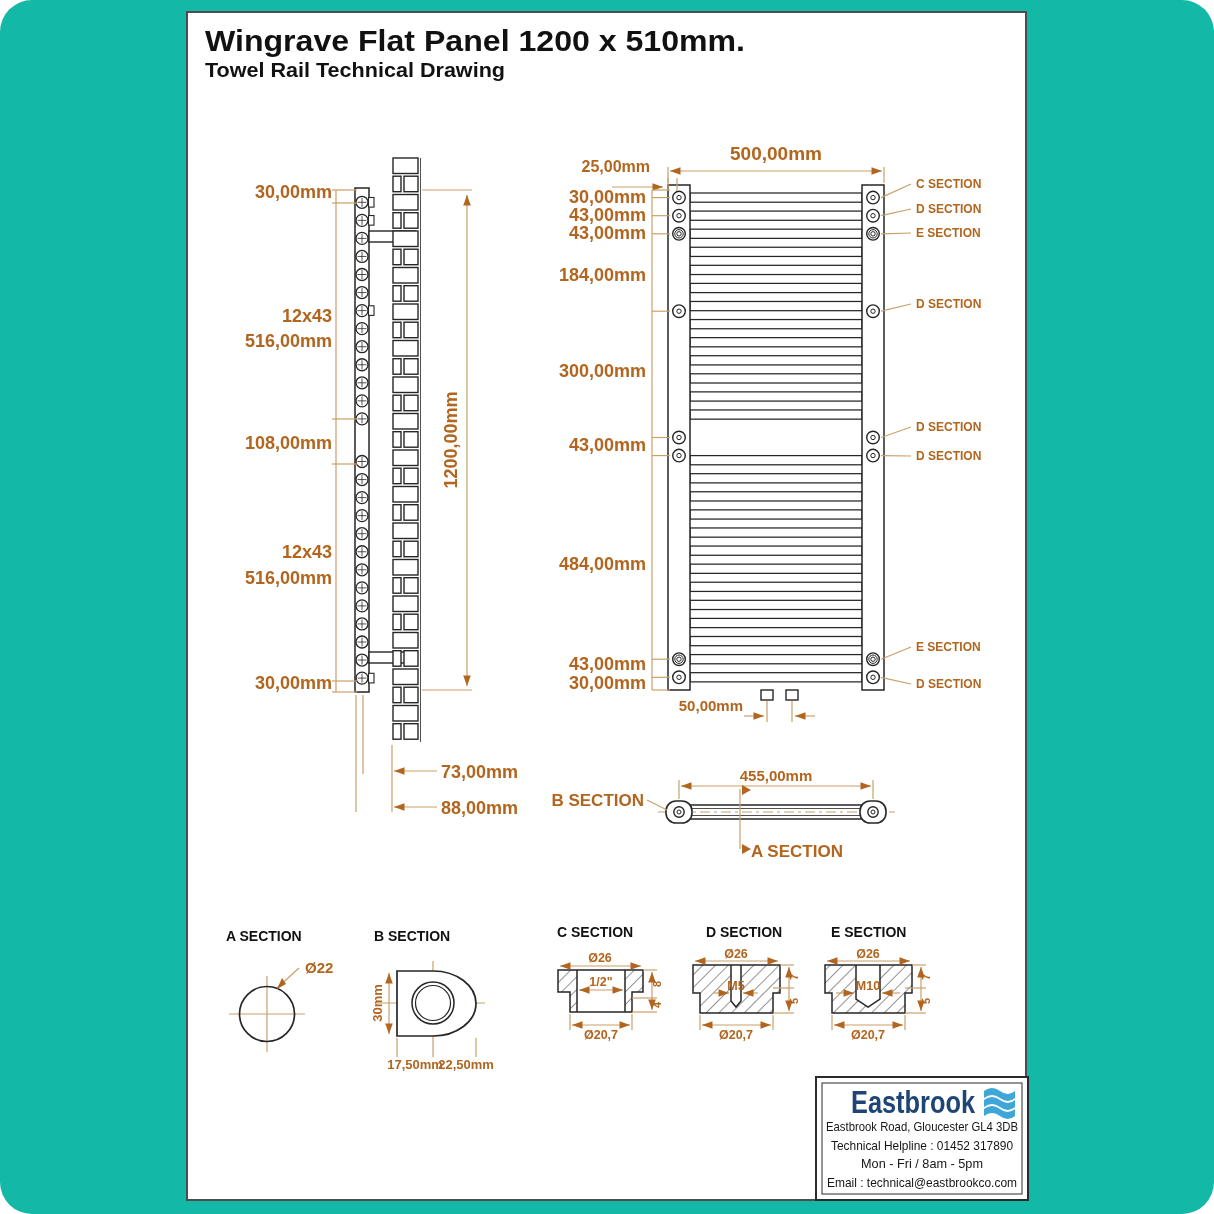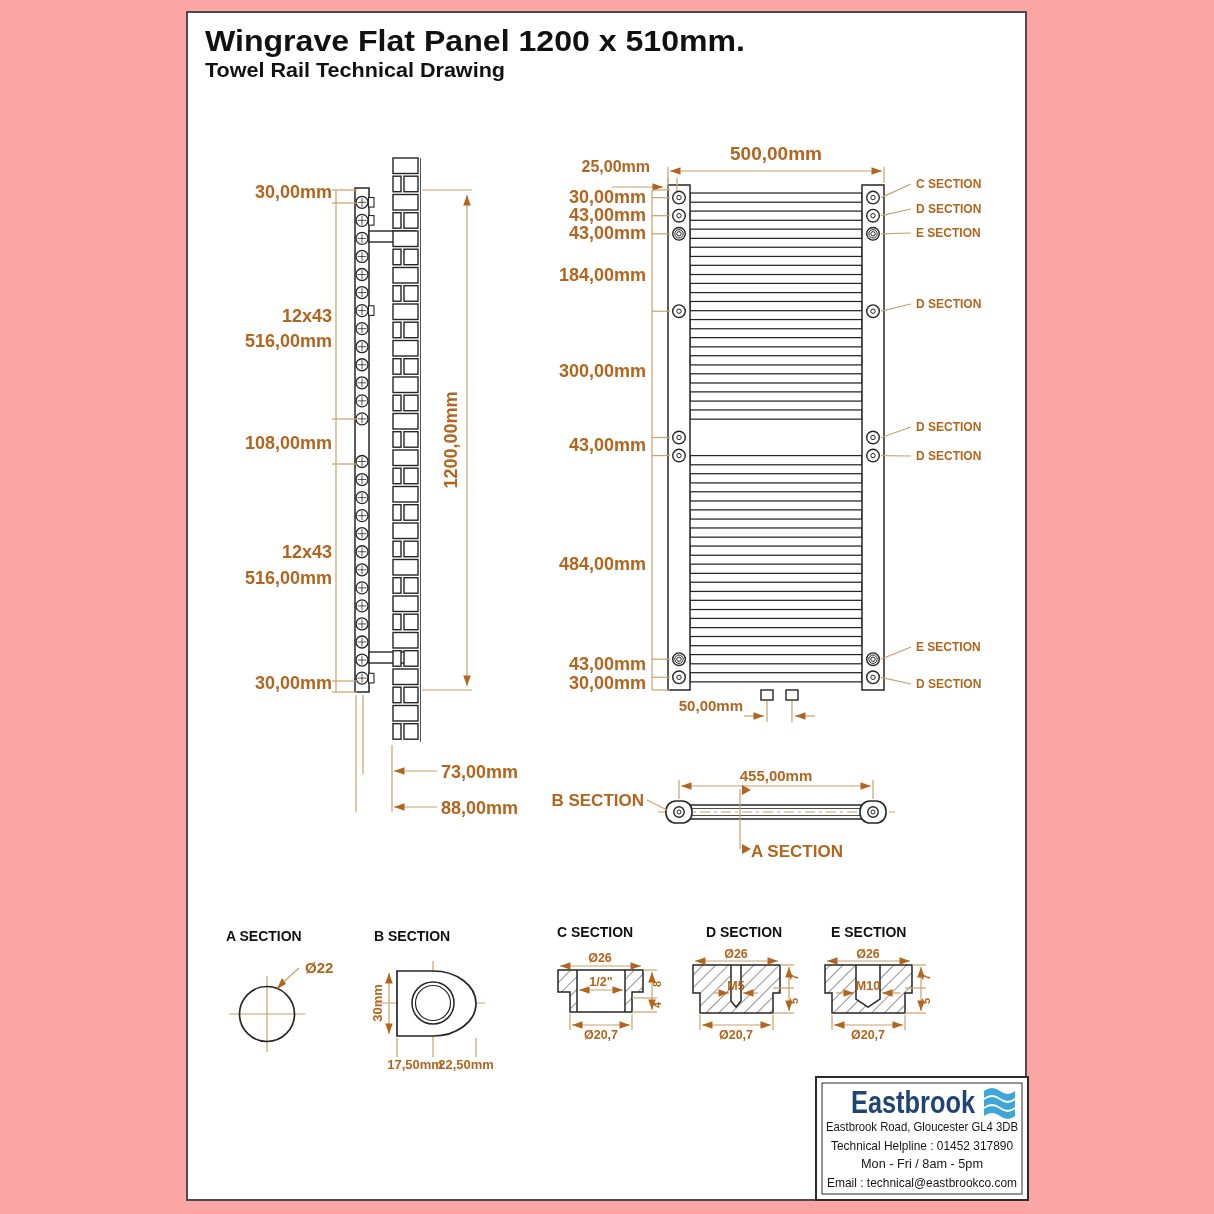--- a/index.html
+++ b/index.html
@@ -1,16 +1,16 @@
 <!DOCTYPE html>
 <html><head>
 <meta charset="utf-8">
 <style>
   html,body{margin:0;padding:0;background:#ffffff;}
-  .stage{position:relative;width:1214px;height:1214px;background:#fca5a5;font-family:"Liberation Sans",sans-serif;}
+  .stage{position:relative;width:1214px;height:1214px;background:#14b8a6;font-family:"Liberation Sans",sans-serif;border-radius:32px;}
   svg{position:absolute;left:0;top:0;}
   
   .ol{stroke:#262626;fill:#fff;}
   .olf{stroke:#262626;fill:none;}
   .thin{stroke:#262626;stroke-width:.8;fill:none;}
   .dl{stroke:#c9a06a;stroke-width:1.2;fill:none;}
   .dld{stroke:#c9a06a;stroke-width:1.2;fill:none;stroke-dasharray:10 4 3 4;}
   
   text{font-family:"Liberation Sans",sans-serif;}
   .ttl{fill:#111;font-weight:bold;font-size:29px;}

